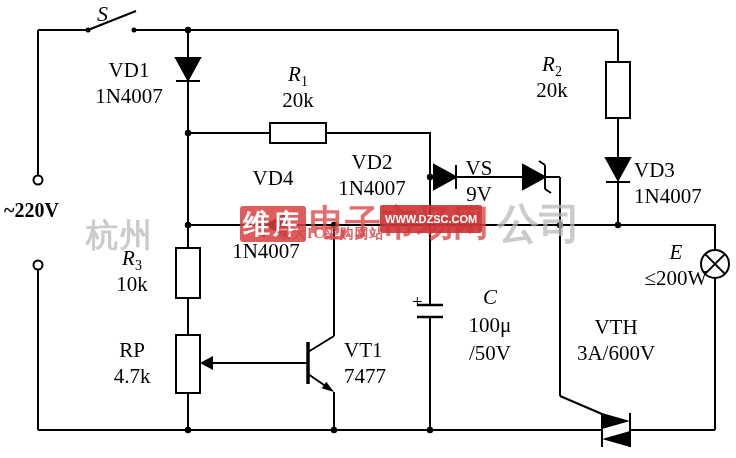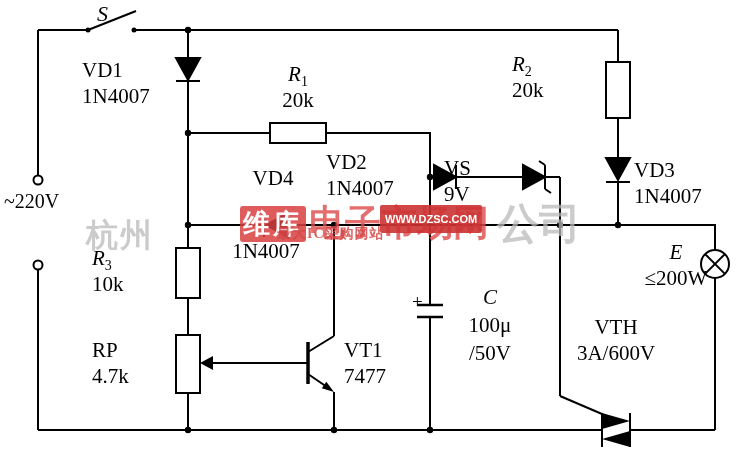--- a/index.html
+++ b/index.html
@@ -3,25 +3,25 @@
 <meta charset="utf-8">
 <style>
   html,body{margin:0;padding:0;background:#fff;}
   .stage{
     position:relative;width:736px;height:458px;background:#ffffff;
     font-family:"Liberation Serif", serif;color:#000;overflow:hidden;
   }
   .wires{position:absolute;left:0;top:0;}
   .lbl{position:absolute;font-size:21px;line-height:26px;white-space:nowrap;}
   .ctr{text-align:center;}
-  .rt{text-align:left;}
+  .rt{text-align:center;}
   .lbl i{font-style:italic;}
   .lbl sub{font-size:14px;line-height:0;}
   .s-label{left:97px;top:1px;font-size:22px;font-style:italic;}
-  .ac-label{left:4px;top:188px;font-size:20px;}
+  .ac-label{left:4px;top:197px;font-size:20px;font-weight:bold;}
   .vd1-label{left:82px;top:57px;width:94px;}
   .r1-label{left:258px;top:61px;width:80px;}
   .r2-label{left:512px;top:51px;width:80px;}
   .vd2-label{left:326px;top:149px;width:92px;}
   .vs-label{left:444px;top:155px;width:70px;}
   .vd3-label{left:634px;top:157px;width:98px;}
   .vd4-top{left:240px;top:165px;width:66px;}
   .vd4-bottom{left:222px;top:238px;width:88px;}
   .r3-label{left:92px;top:245px;width:80px;}
   .rp-label{left:92px;top:337px;width:80px;}

